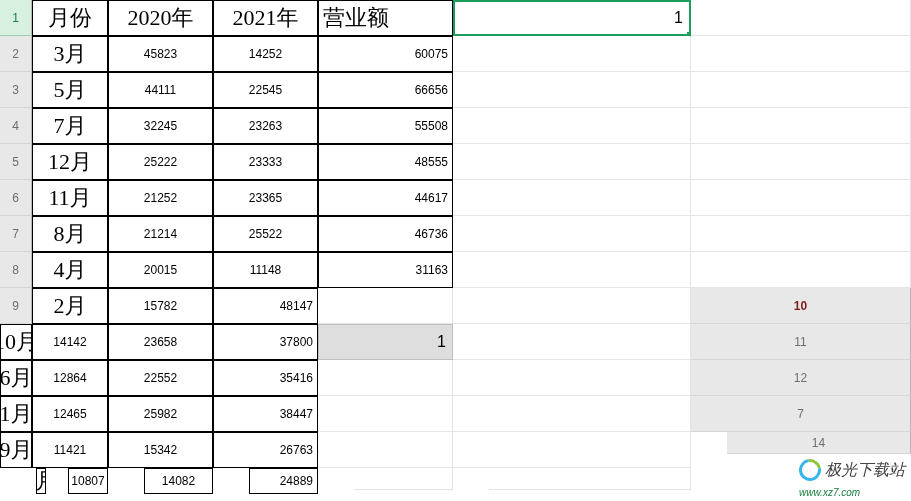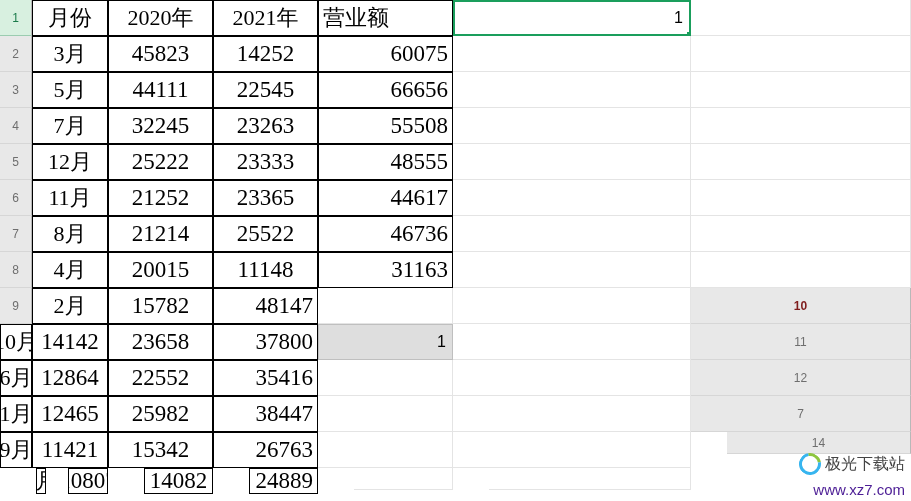--- a/index.html
+++ b/index.html
@@ -58,21 +58,21 @@
     padding: 12px 4px;
   }
   .hdr-cell {
     font-size: 22px;
     justify-content: center;
     border: 1px solid #000;
     border-top: 1px solid #000;
   }
   .center { justify-content: center; }
   .right { justify-content: flex-end; font-family: "SimSun", "宋体", serif; }
-  .number { font-family: Liberation Serif, serif; font-size: 23px; }
+  .number { font-family: Liberation Sans, sans-serif; font-size: 12px; }
   .fill-handle {
     position: absolute;
     width: 6px; height: 6px;
     background: #1a9e5c;
     border: 1px solid #fff;
     right: -3px; bottom: -3px;
   }
   .active-wrap { position: relative; }
   
   .sel-cell {
@@ -80,36 +80,37 @@
   }
   .row14 {
     height: 22px;
     overflow: hidden;
     margin-left: 36px;
   }
   .watermark {
     position: absolute;
     right: 6px;
     bottom: 2px;
-    text-align: right;
+    text-align: left;
     font-family: Arial, sans-serif;
     font-size: 12px;
     color: #31a0d8;
     line-height: 1.3;
+    font-style: italic;
   }
   .watermark .logo {
     display: inline-flex;
     align-items: center;
     gap: 4px;
     font-size: 16px;
     color: #444;
   }
   .watermark .url {
-    color: #4c1d95;
-    font-size: 15px;
+    color: #15803d;
+    font-size: 10px;
   }
   .swirl {
     display:inline-block;
     width:22px;height:22px;
     border:3px solid #37b5ef;
     border-top-color:#8ec63f;
     border-radius:50%;
     transform: rotate(35deg);
   }
 </style>

